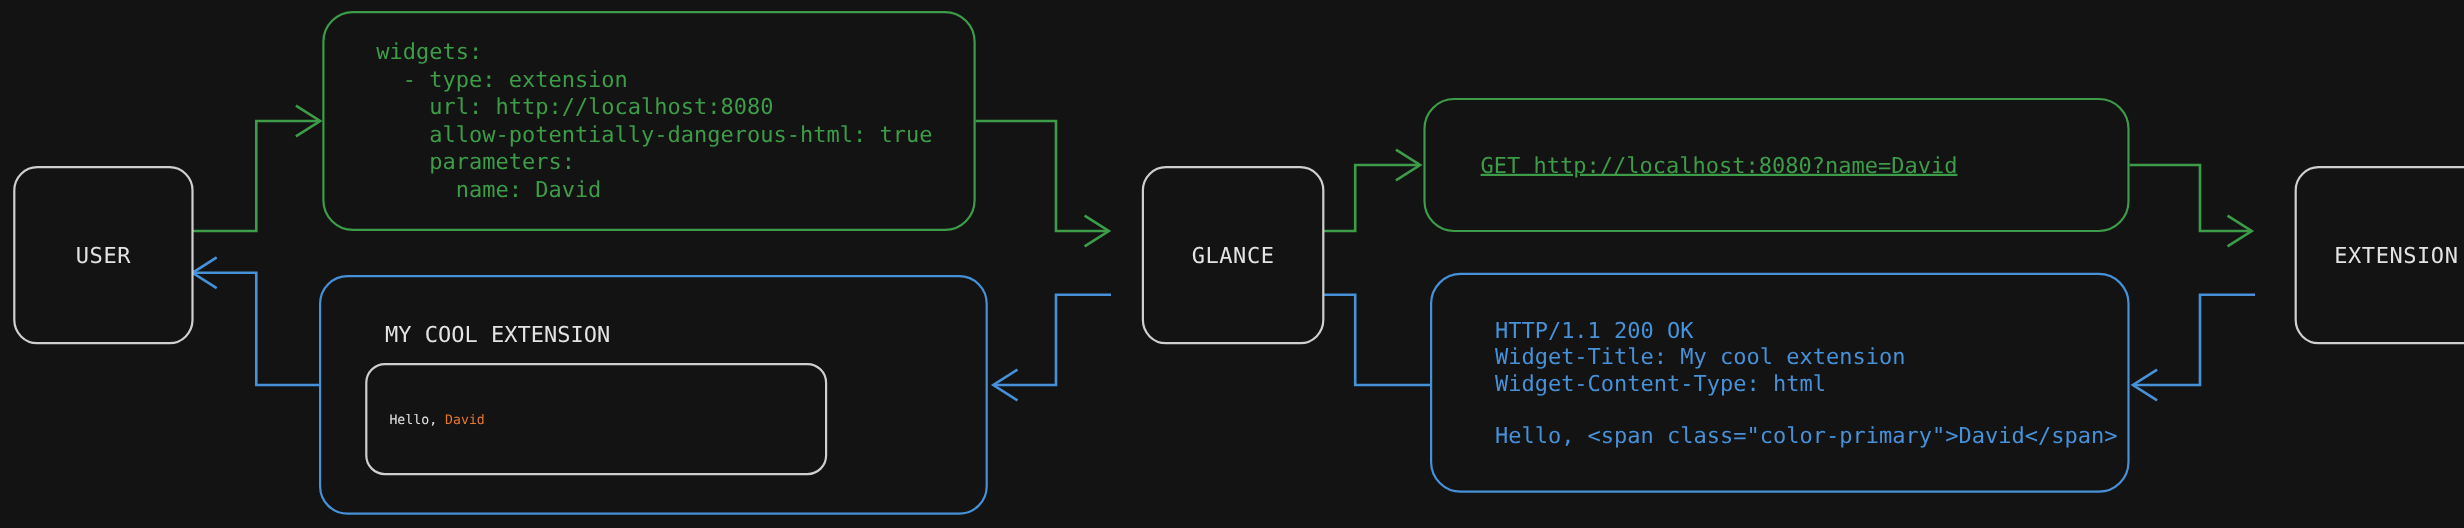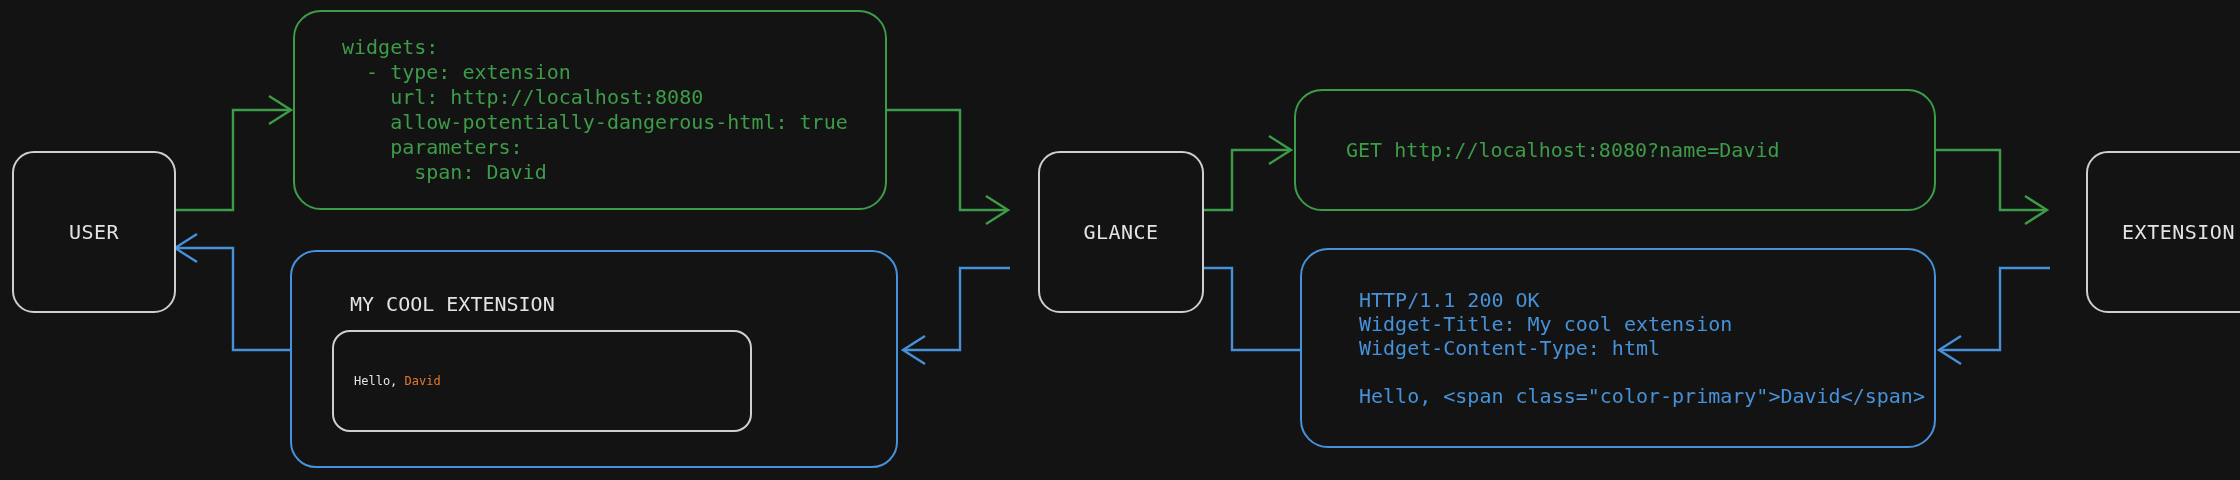--- a/index.html
+++ b/index.html
@@ -66,21 +66,21 @@
     white-space: pre;
     font-size: 20px;
     line-height: 25px;
     min-height: 25px;
   }
   #response-box .code-line {
     line-height: 24px;
     min-height: 24px;
   }
   #config-box .code-line { padding-left: 47px; }
-  #request-box .code-line { padding-left: 50px; }
+  #request-box .code-line { padding-left: 50px; text-decoration: underline; }
   #response-box .code-line { padding-left: 57px; }
 
   #widget-box {
     position: absolute;
     left: 290px;
     top: 250px;
     width: 608px;
     height: 218px;
     border: 2px solid #4791d9;
     border-radius: 26px;
@@ -168,21 +168,21 @@
   <div class="node" style="left:2050px; top:151px; width:181px; height:158px;margin-left:36px;">
     <span class="node-label">EXTENSION</span>
   </div>
 
   <div id="config-box" class="code-box green-box" style="left:293px; top:10px; width:594px; height:200px;">
     <div class="code-line">widgets:</div>
     <div class="code-line">  - type: extension</div>
     <div class="code-line">    url: http://localhost:8080</div>
     <div class="code-line">    allow-potentially-dangerous-html: true</div>
     <div class="code-line">    parameters:</div>
-    <div class="code-line">      span: David</div>
+    <div class="code-line">      name: David</div>
   </div>
 
   <div id="request-box" class="code-box green-box" style="left:1294px; top:89px; width:642px; height:122px;">
     <div class="code-line">GET http://localhost:8080?name=David</div>
   </div>
 
   <div id="response-box" class="code-box blue-box" style="left:1300px; top:248px; width:636px; height:200px;">
     <div class="code-line">HTTP/1.1 200 OK</div>
     <div class="code-line">Widget-Title: My cool extension</div>
     <div class="code-line">Widget-Content-Type: html</div>

